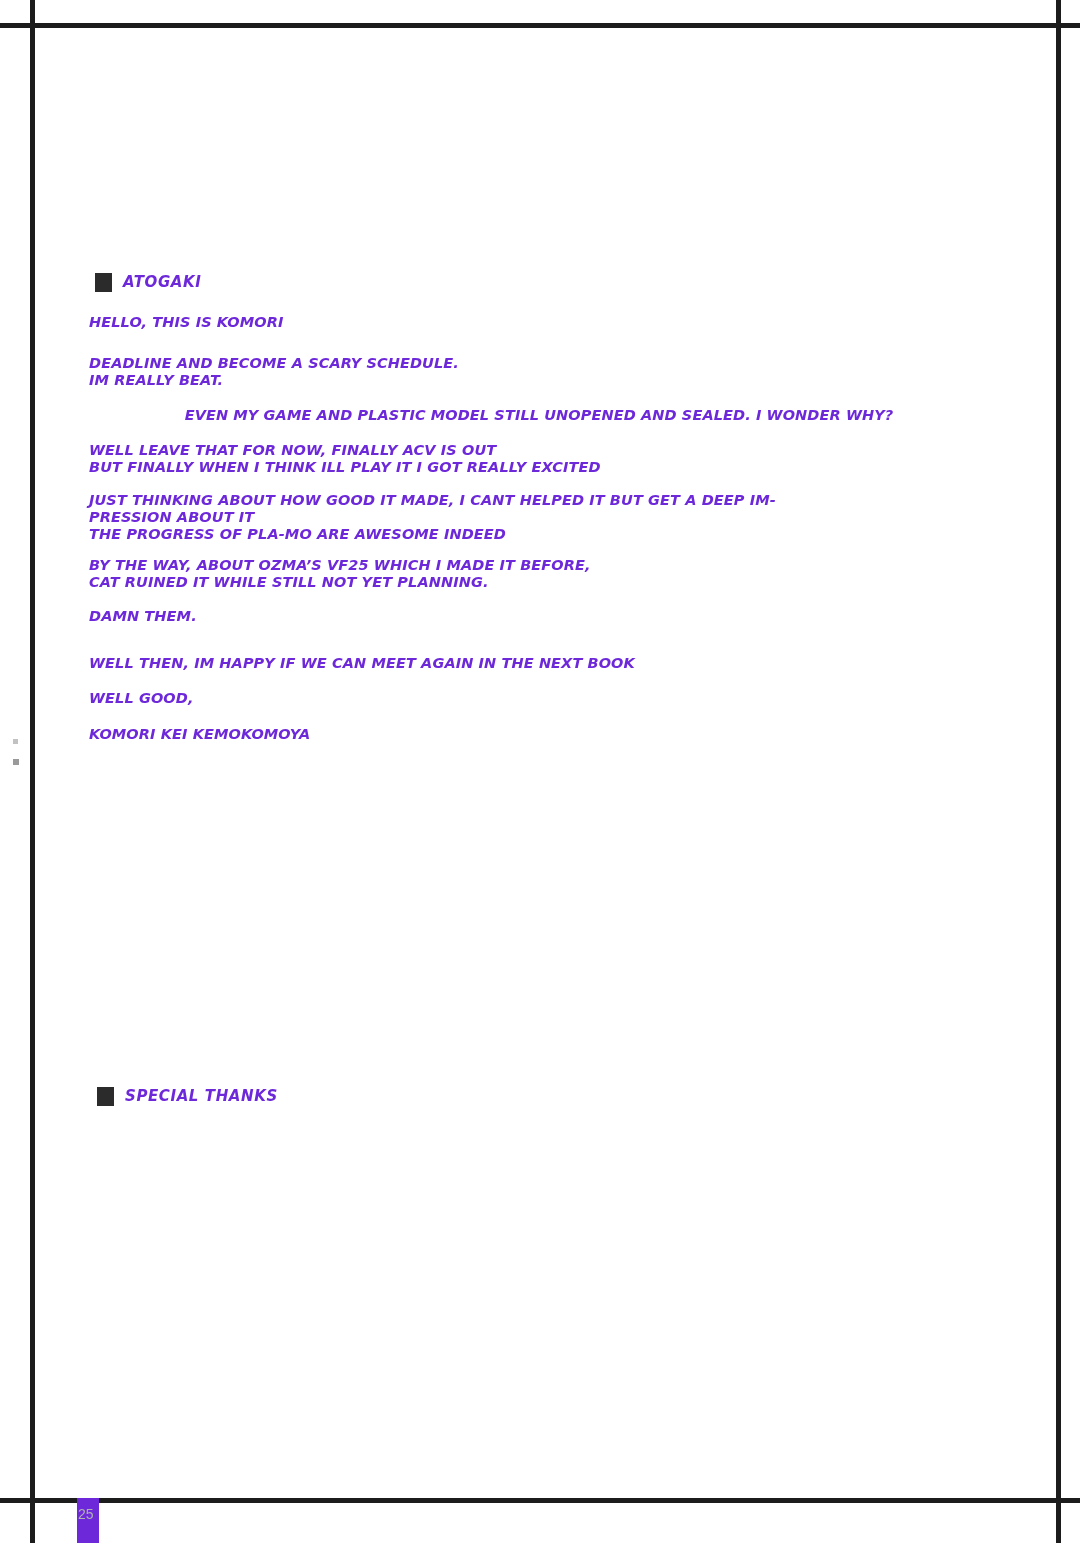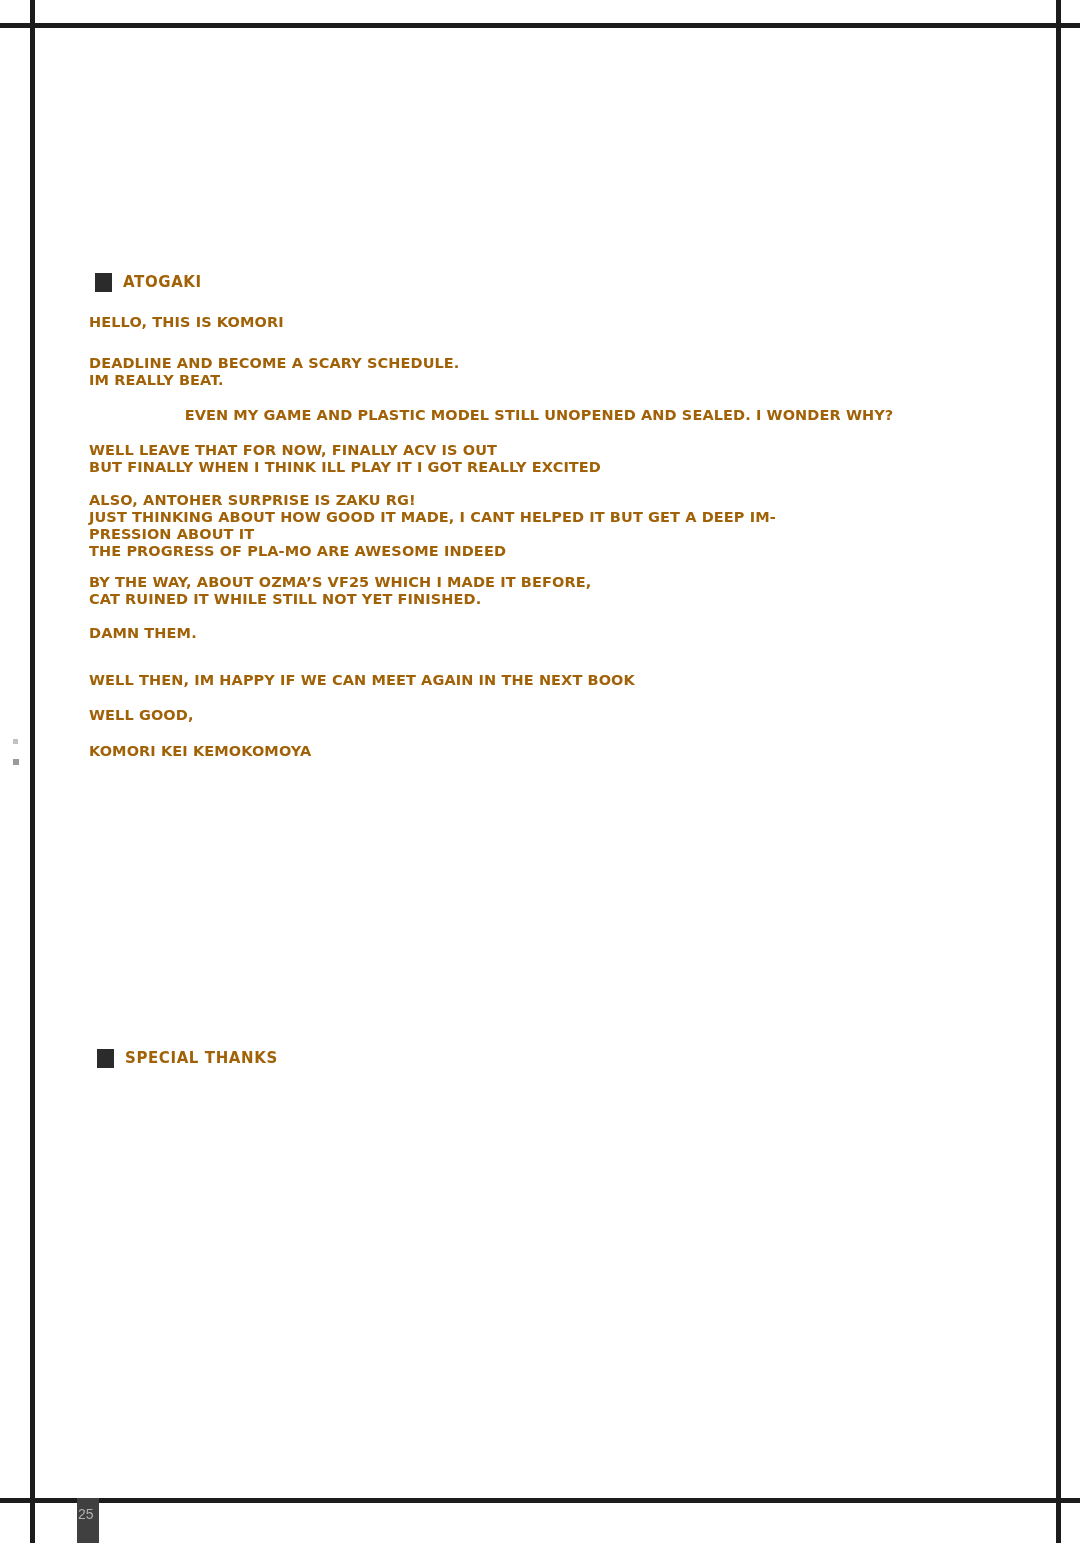--- a/index.html
+++ b/index.html
@@ -16,25 +16,26 @@
   }
   
   .rule { position: absolute; background: #1c1c1c; }
   .rule-top    { left: 0; top: 23px; width: 1080px; height: 5px; }
   .rule-bottom { left: 0; top: 1498px; width: 1080px; height: 5px; }
   .rule-left   { left: 30px; top: 0; width: 5px; height: 1543px; }
   .rule-right  { left: 1056px; top: 0; width: 5px; height: 1543px; }
 
   
   .txt {
-    color: #a16207;
+    color: #6d28d9;
     font-weight: bold;
     font-size: 14.5px;
     letter-spacing: 0.1px;
     white-space: nowrap;
+    font-style: italic;
   }
   .line { height: 17px; line-height: 17px; }
 
   .content {
     position: absolute;
     left: 89px;
     top: 272px;
     width: 900px;
   }
   .section-header {
@@ -52,32 +53,32 @@
   }
   .header-label {
     font-size: 15px;
     letter-spacing: 0.6px;
   }
   .para { margin: 0; }
 
   .thanks {
     position: absolute;
     left: 89px;
-    top: 1048px;
+    top: 1086px;
     width: 600px;
   }
 
   
   .page-tab {
     position: absolute;
     left: 77px;
     top: 1498px;
     width: 22px;
     height: 45px;
-    background: #404040;
+    background: #6d28d9;
   }
   .page-num {
     color: #b0b0b0;
     font-size: 14px;
     font-weight: normal;
     line-height: 14px;
     padding: 9px 0 0 1px;
     letter-spacing: 0;
     font-family: "Liberation Sans", "DejaVu Sans", sans-serif;
   }
@@ -117,29 +118,28 @@
   <div class="para" style="margin-bottom:18px;text-align:center;">
     <div class="txt line">EVEN MY GAME AND PLASTIC MODEL STILL UNOPENED AND SEALED. I WONDER WHY?</div>
   </div>
 
   <div class="para" style="margin-bottom:16px;">
     <div class="txt line">WELL LEAVE THAT FOR NOW, FINALLY ACV IS OUT</div>
     <div class="txt line">BUT FINALLY WHEN I THINK ILL PLAY IT I GOT REALLY EXCITED</div>
   </div>
 
   <div class="para" style="margin-bottom:14px;">
-    <div class="txt line">ALSO, ANTOHER SURPRISE IS ZAKU RG!</div>
     <div class="txt line">JUST THINKING ABOUT HOW GOOD IT MADE, I CANT HELPED IT BUT GET A DEEP IM-</div>
     <div class="txt line">PRESSION ABOUT IT</div>
     <div class="txt line">THE PROGRESS OF PLA-MO ARE AWESOME INDEED</div>
   </div>
 
   <div class="para" style="margin-bottom:17px;">
     <div class="txt line">BY THE WAY, ABOUT OZMA’S VF25 WHICH I MADE IT BEFORE,</div>
-    <div class="txt line">CAT RUINED IT WHILE STILL NOT YET FINISHED.</div>
+    <div class="txt line">CAT RUINED IT WHILE STILL NOT YET PLANNING.</div>
   </div>
 
   <div class="para" style="margin-bottom:30px;">
     <div class="txt line">DAMN THEM.</div>
   </div>
 
   <div class="para" style="margin-bottom:18px;">
     <div class="txt line">WELL THEN, IM HAPPY IF WE CAN MEET AGAIN IN THE NEXT BOOK</div>
   </div>
 

